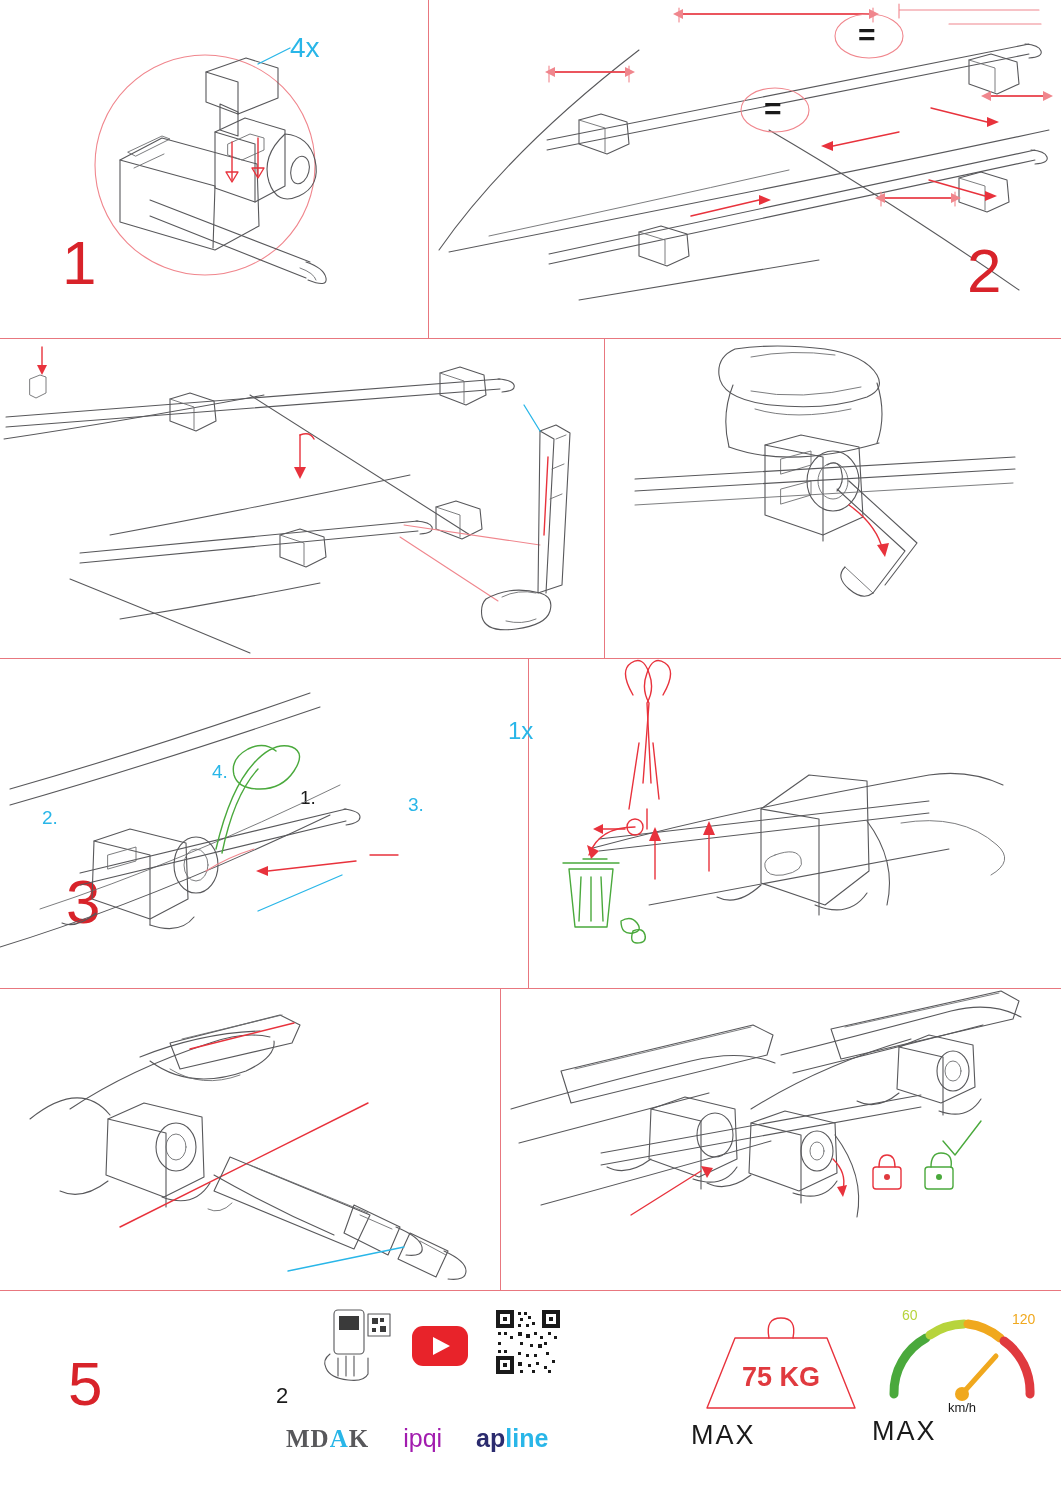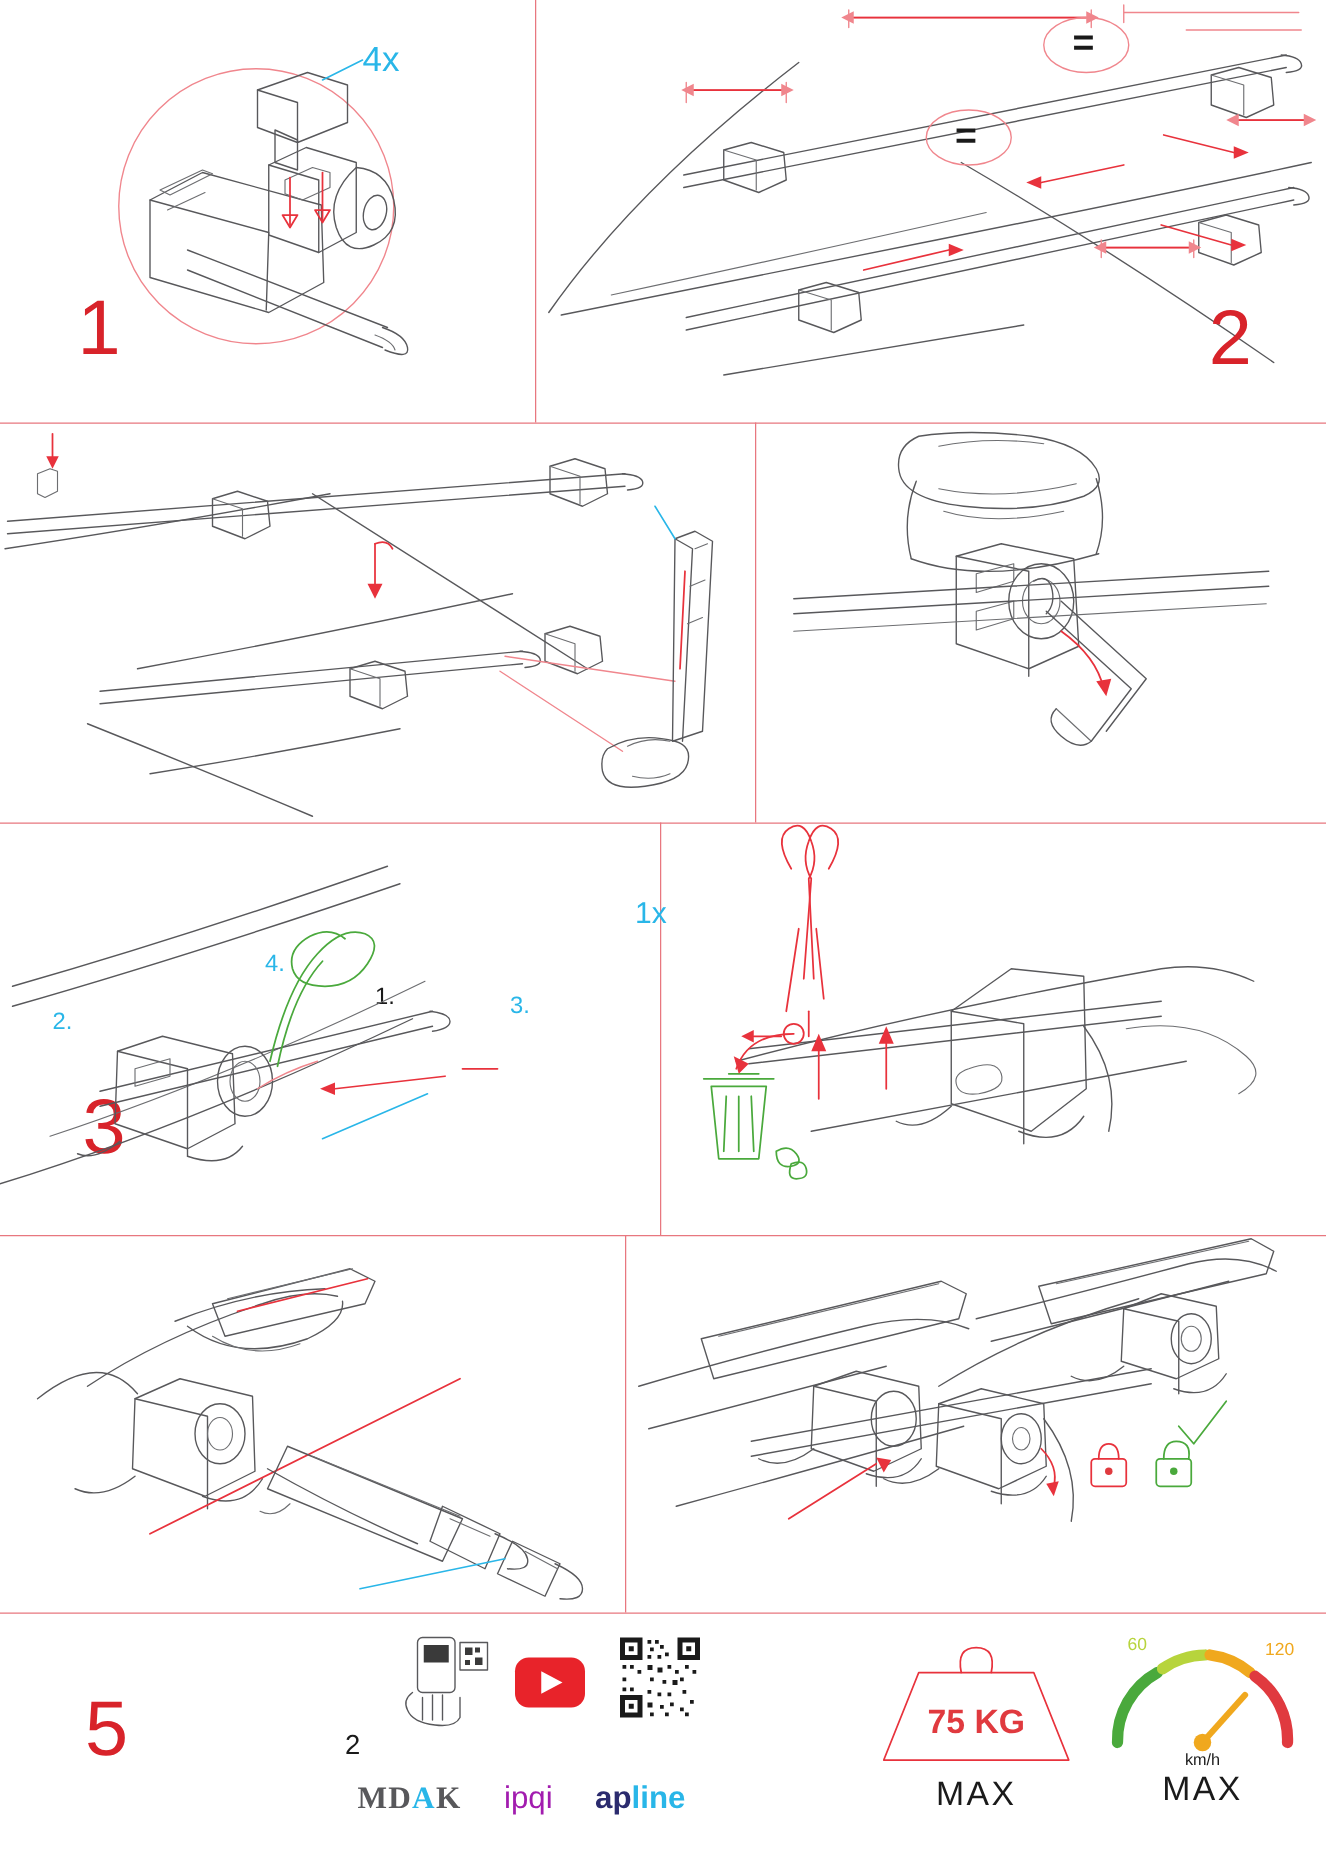--- a/index.html
+++ b/index.html
@@ -23,21 +23,21 @@
   .brand .name{font-family:"Liberation Sans",sans-serif;font-size:54px;letter-spacing:1px;color:#2b2b6e;font-weight:400;}
   .brand .sub{font-size:27px;margin-top:6px;color:#1c1c4a;font-weight:700;letter-spacing:-.3px;}
   .brand .sub .p{color:#d8232a;}
   .logos{position:absolute;left:286px;top:1424px;display:flex;align-items:baseline;gap:34px;}
   .logos span{font-size:25px;}
   .mdak{color:#58585b;letter-spacing:1px;font-weight:700;font-family:Liberation Serif, serif;}
   .mdak .a{color:#29b6e8;}
   .ipqi{color:#a21caf;}
   .apline{color:#2b2b6e;font-weight:700;}
   .apline .l{color:#29b6e8;}
-  .maxlbl{font-size:27px;color:#1a1a1a;letter-spacing:2px;text-align:center;font-weight:400;}
+  .maxlbl{font-size:27px;color:#1a1a1a;letter-spacing:2px;text-align:left;font-weight:400;}
   .lbl{position:absolute;font-size:20px;}
   .lblsm{position:absolute;font-size:17px;}
 </style>
 </head>
 <body>
 
 <div class="sheet">
 
   <div class="divider" style="top:338px"></div>
   <div class="divider" style="top:658px"></div>

